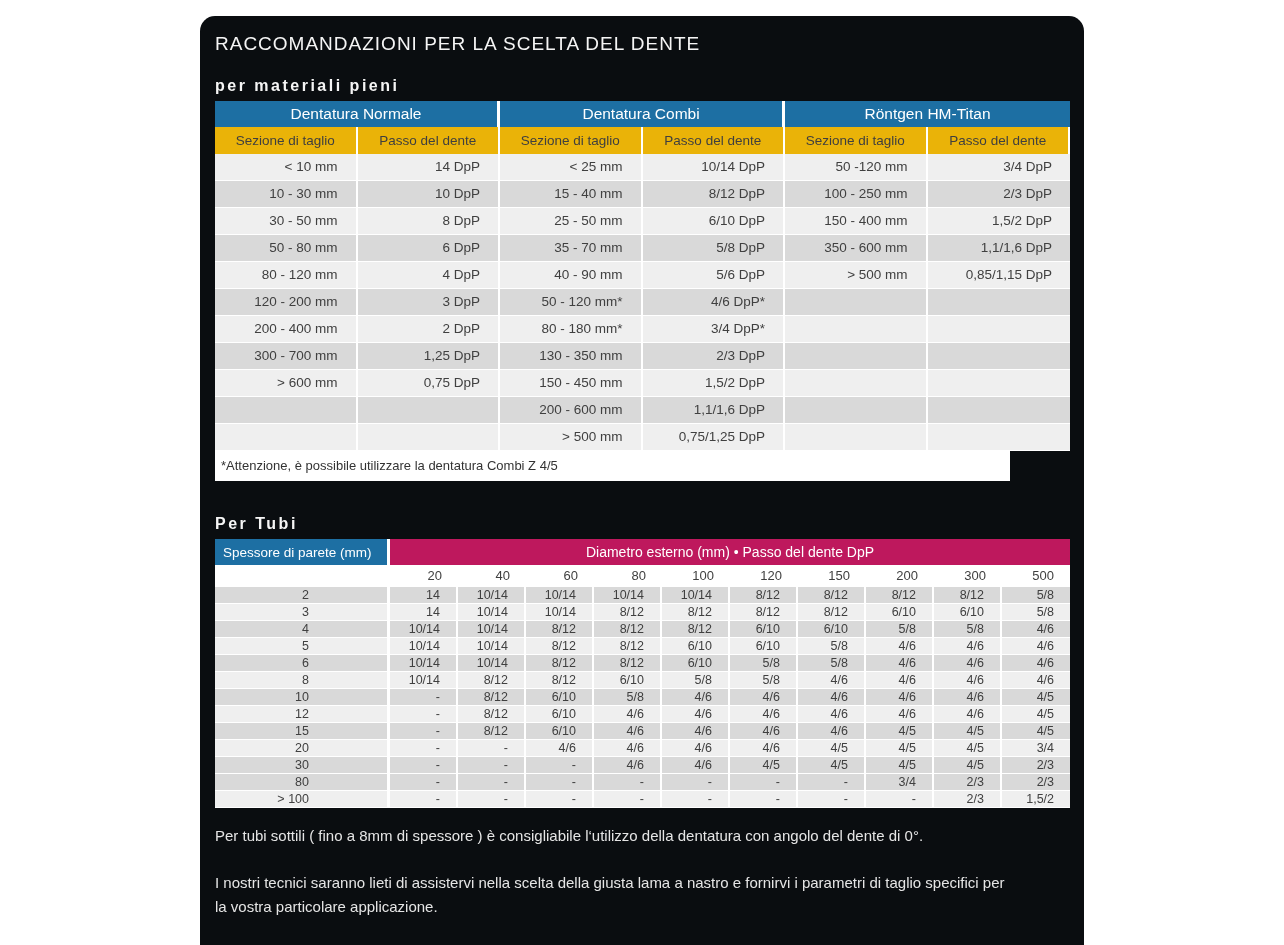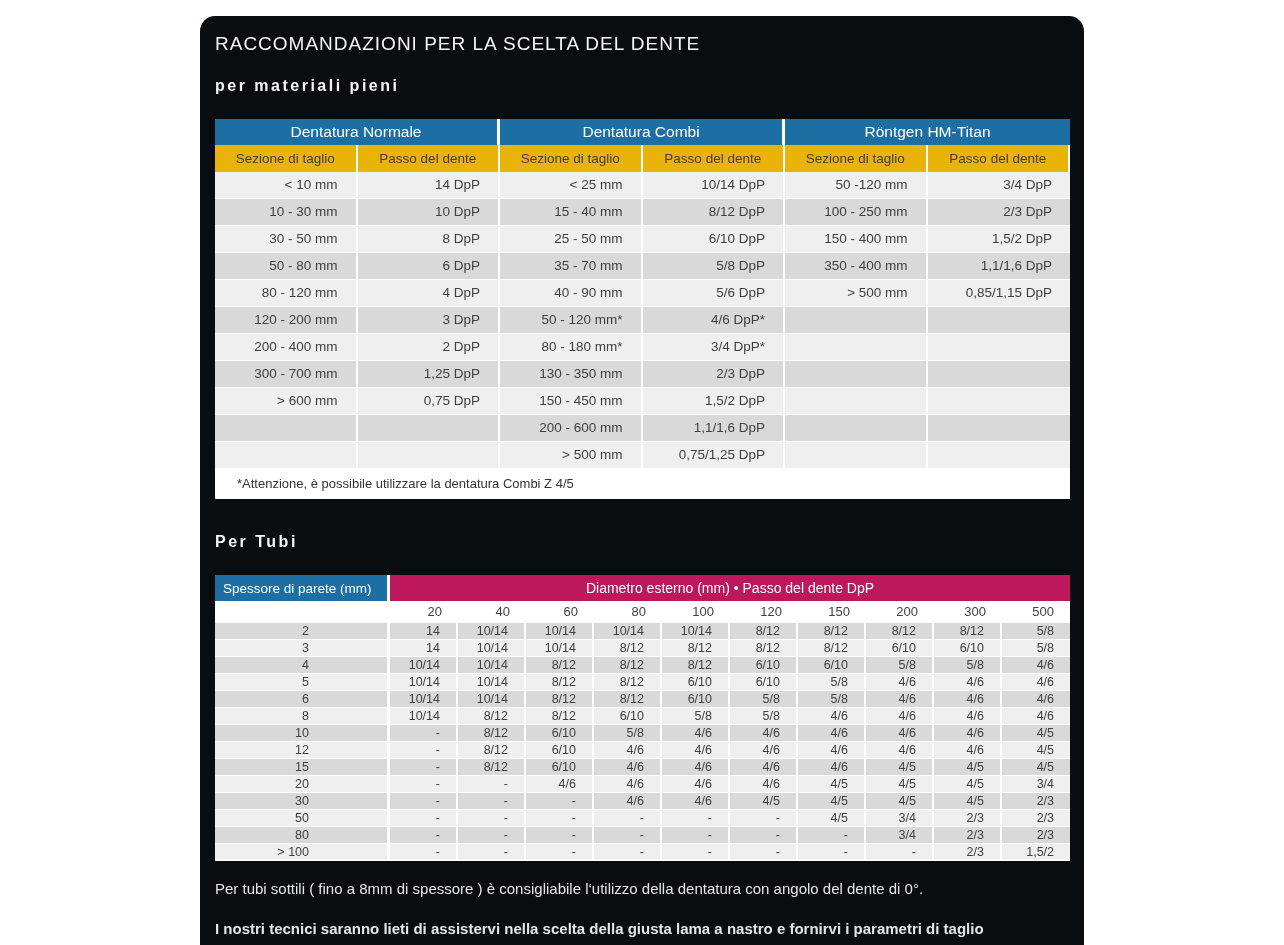--- a/index.html
+++ b/index.html
@@ -17,21 +17,21 @@
   .page-title {
     color:#f5f5f5; font-size:19px; font-weight:normal; letter-spacing:1px;
   }
   .section-heading {
     color:#f5f5f5; font-size:16px; font-weight:bold; letter-spacing:2.5px;
   }
   .h-solid { margin-top:22px; }
   .h-tubes { margin-top:34px; }
 
   table { border-collapse:separate; border-spacing:0; table-layout:fixed; width:855px; }
-  table { margin-top:24px; }
+  table { margin-top:6px; }
 
   
   .solid-table col { width:142.5px; }
   .solid-table th.group {
     background:#1d6fa3; color:#ffffff; font-weight:normal; font-size:15.5px;
     height:26px; text-align:center; border-right:3px solid #ffffff;
   }
   .solid-table th.group:last-child { border-right:none; }
   .solid-table tr.subhead th {
     background:#eab308; color:#3f3f3f; font-weight:normal; font-size:13.5px;
@@ -40,22 +40,22 @@
   .solid-table tbody td {
     height:26px; line-height:26px; text-align:right; padding-right:18px;
     font-size:13.5px; color:#404040;
     border-right:2px solid #ffffff; border-bottom:1px solid #ffffff;
   }
   .solid-table tbody td:last-child { border-right:none; }
   tr.light td { background:#efefef; }
   tr.dark  td { background:#d9d9d9; }
 
   .footnote-row {
-    width:855px; background:#ffffff; height:30px; line-height:30px;
-    padding-left:22px; font-size:13px; color:#333333;
+    width:795px; background:#ffffff; height:30px; line-height:30px;
+    padding-left:6px; font-size:13px; color:#333333;
   }
 
   
   .tubes-table col.c-thick { width:175px; }
   .tubes-table col.c-d { width:68px; }
   .tubes-table th.wall-head {
     background:#1d6fa3; color:#ffffff; font-weight:normal; font-size:13.5px;
     height:26px; text-align:left; padding-left:8px; border-right:3px solid #ffffff;
   }
   .tubes-table th.dia-head {
@@ -70,21 +70,21 @@
     height:16px; line-height:16px; font-size:12.5px; color:#404040;
     text-align:right; padding-right:16px;
     border-right:2px solid #ffffff; border-bottom:1px solid #ffffff;
   }
   .tubes-table tbody.vals td:last-child { border-right:none; }
   .tubes-table tbody.vals td.thickness { padding-right:78px; border-right:3px solid #ffffff; }
 
   
   .note { color:#e5e5e5; font-size:15px; line-height:1.55; }
   .note-1 { margin-top:16px; }
-  .note-2 { margin-top:17px; width:800px;font-weight:bold; }
+  .note-2 { margin-top:24px; width:800px; }
 
   .bottom-bar {
     position:absolute; left:0; bottom:0; width:884px; height:4px;
     background:#7293a3;
   }
 </style>
 </head>
 <body>
 
 <div class="panel">
@@ -141,21 +141,21 @@
             <td>25 - 50 mm</td>
             <td>6/10 DpP</td>
             <td>150 - 400 mm</td>
             <td>1,5/2 DpP</td>
           </tr>
           <tr class="dark">
             <td>50 - 80 mm</td>
             <td>6 DpP</td>
             <td>35 - 70 mm</td>
             <td>5/8 DpP</td>
-            <td>350 - 400 mm</td>
+            <td>350 - 600 mm</td>
             <td>1,1/1,6 DpP</td>
           </tr>
           <tr class="light">
             <td>80 - 120 mm</td>
             <td>4 DpP</td>
             <td>40 - 90 mm</td>
             <td>5/6 DpP</td>
             <td>&gt; 500 mm</td>
             <td>0,85/1,15 DpP</td>
           </tr>
@@ -386,46 +386,33 @@
             <td>-</td>
             <td>-</td>
             <td>4/6</td>
             <td>4/6</td>
             <td>4/5</td>
             <td>4/5</td>
             <td>4/5</td>
             <td>4/5</td>
             <td>2/3</td>
           </tr>
-          <tr class="light">
-            <td class="thickness">50</td>
-            <td>-</td>
-            <td>-</td>
-            <td>-</td>
-            <td>-</td>
-            <td>-</td>
-            <td>-</td>
-            <td>4/5</td>
+          <tr class="dark">
+            <td class="thickness">80</td>
+            <td>-</td>
+            <td>-</td>
+            <td>-</td>
+            <td>-</td>
+            <td>-</td>
+            <td>-</td>
+            <td>-</td>
             <td>3/4</td>
             <td>2/3</td>
             <td>2/3</td>
           </tr>
-          <tr class="dark">
-            <td class="thickness">80</td>
-            <td>-</td>
-            <td>-</td>
-            <td>-</td>
-            <td>-</td>
-            <td>-</td>
-            <td>-</td>
-            <td>-</td>
-            <td>3/4</td>
-            <td>2/3</td>
-            <td>2/3</td>
-          </tr>
           <tr class="light">
             <td class="thickness">&gt; 100</td>
             <td>-</td>
             <td>-</td>
             <td>-</td>
             <td>-</td>
             <td>-</td>
             <td>-</td>
             <td>-</td>
             <td>-</td>

